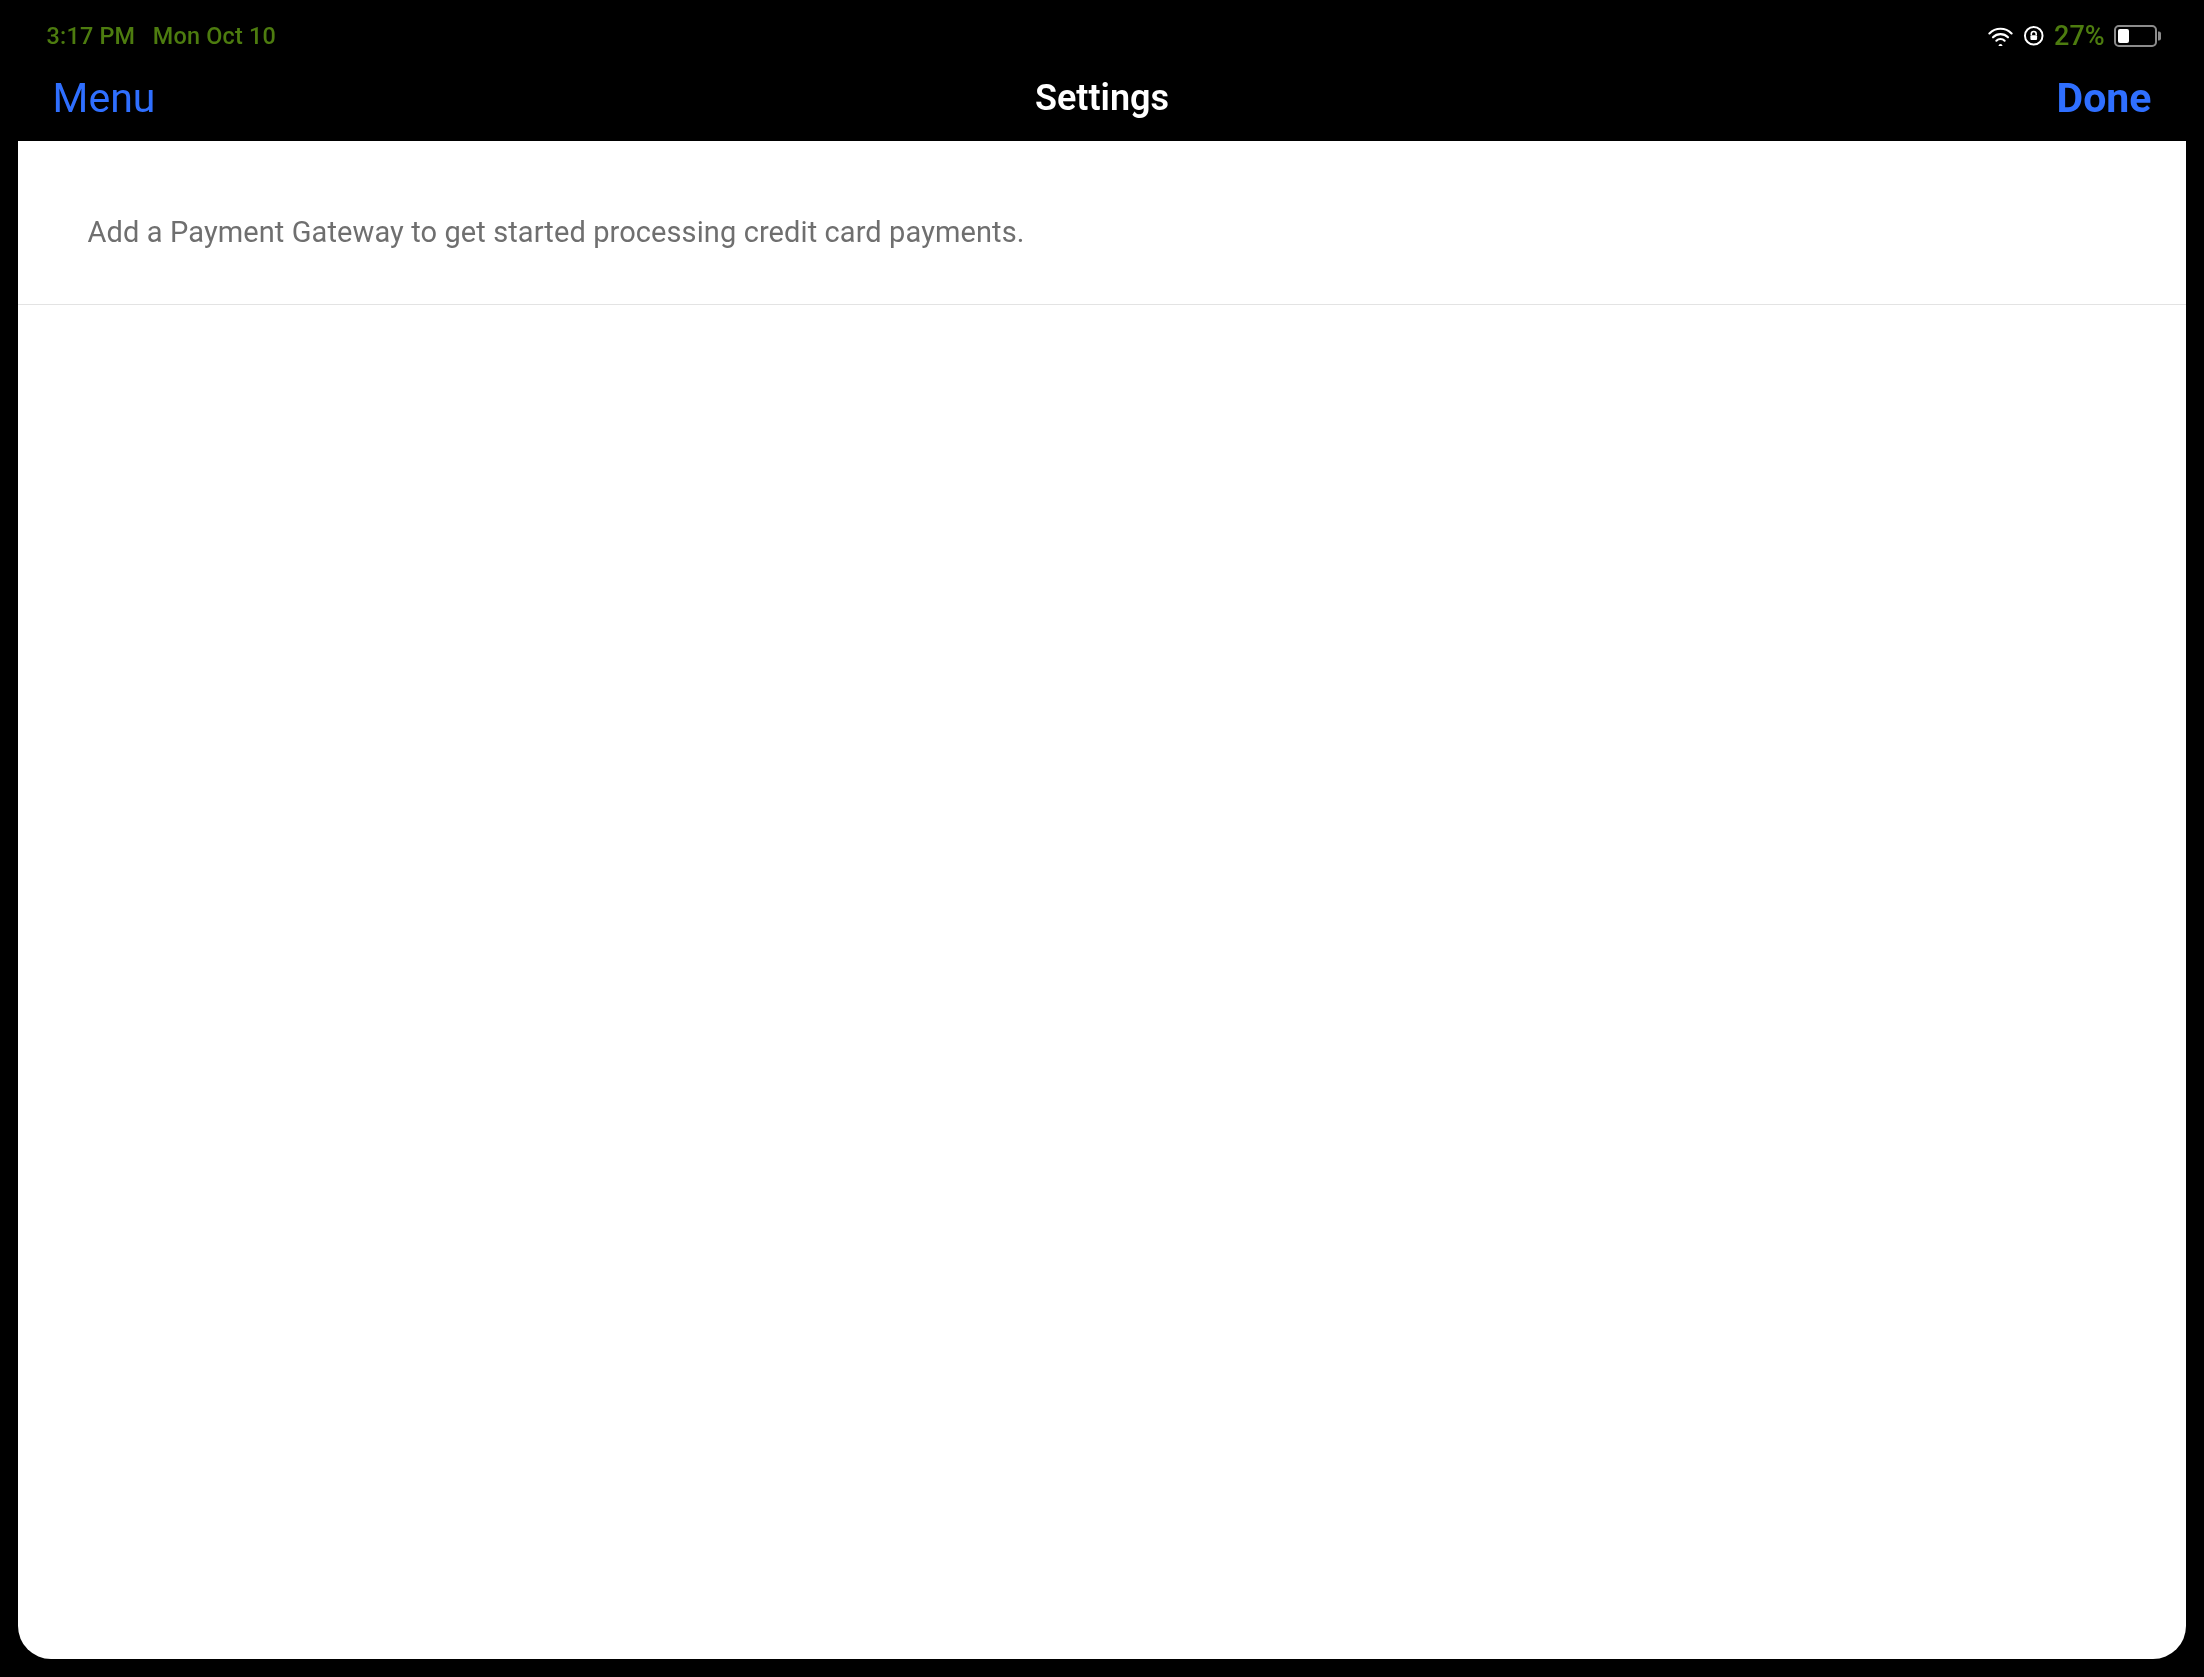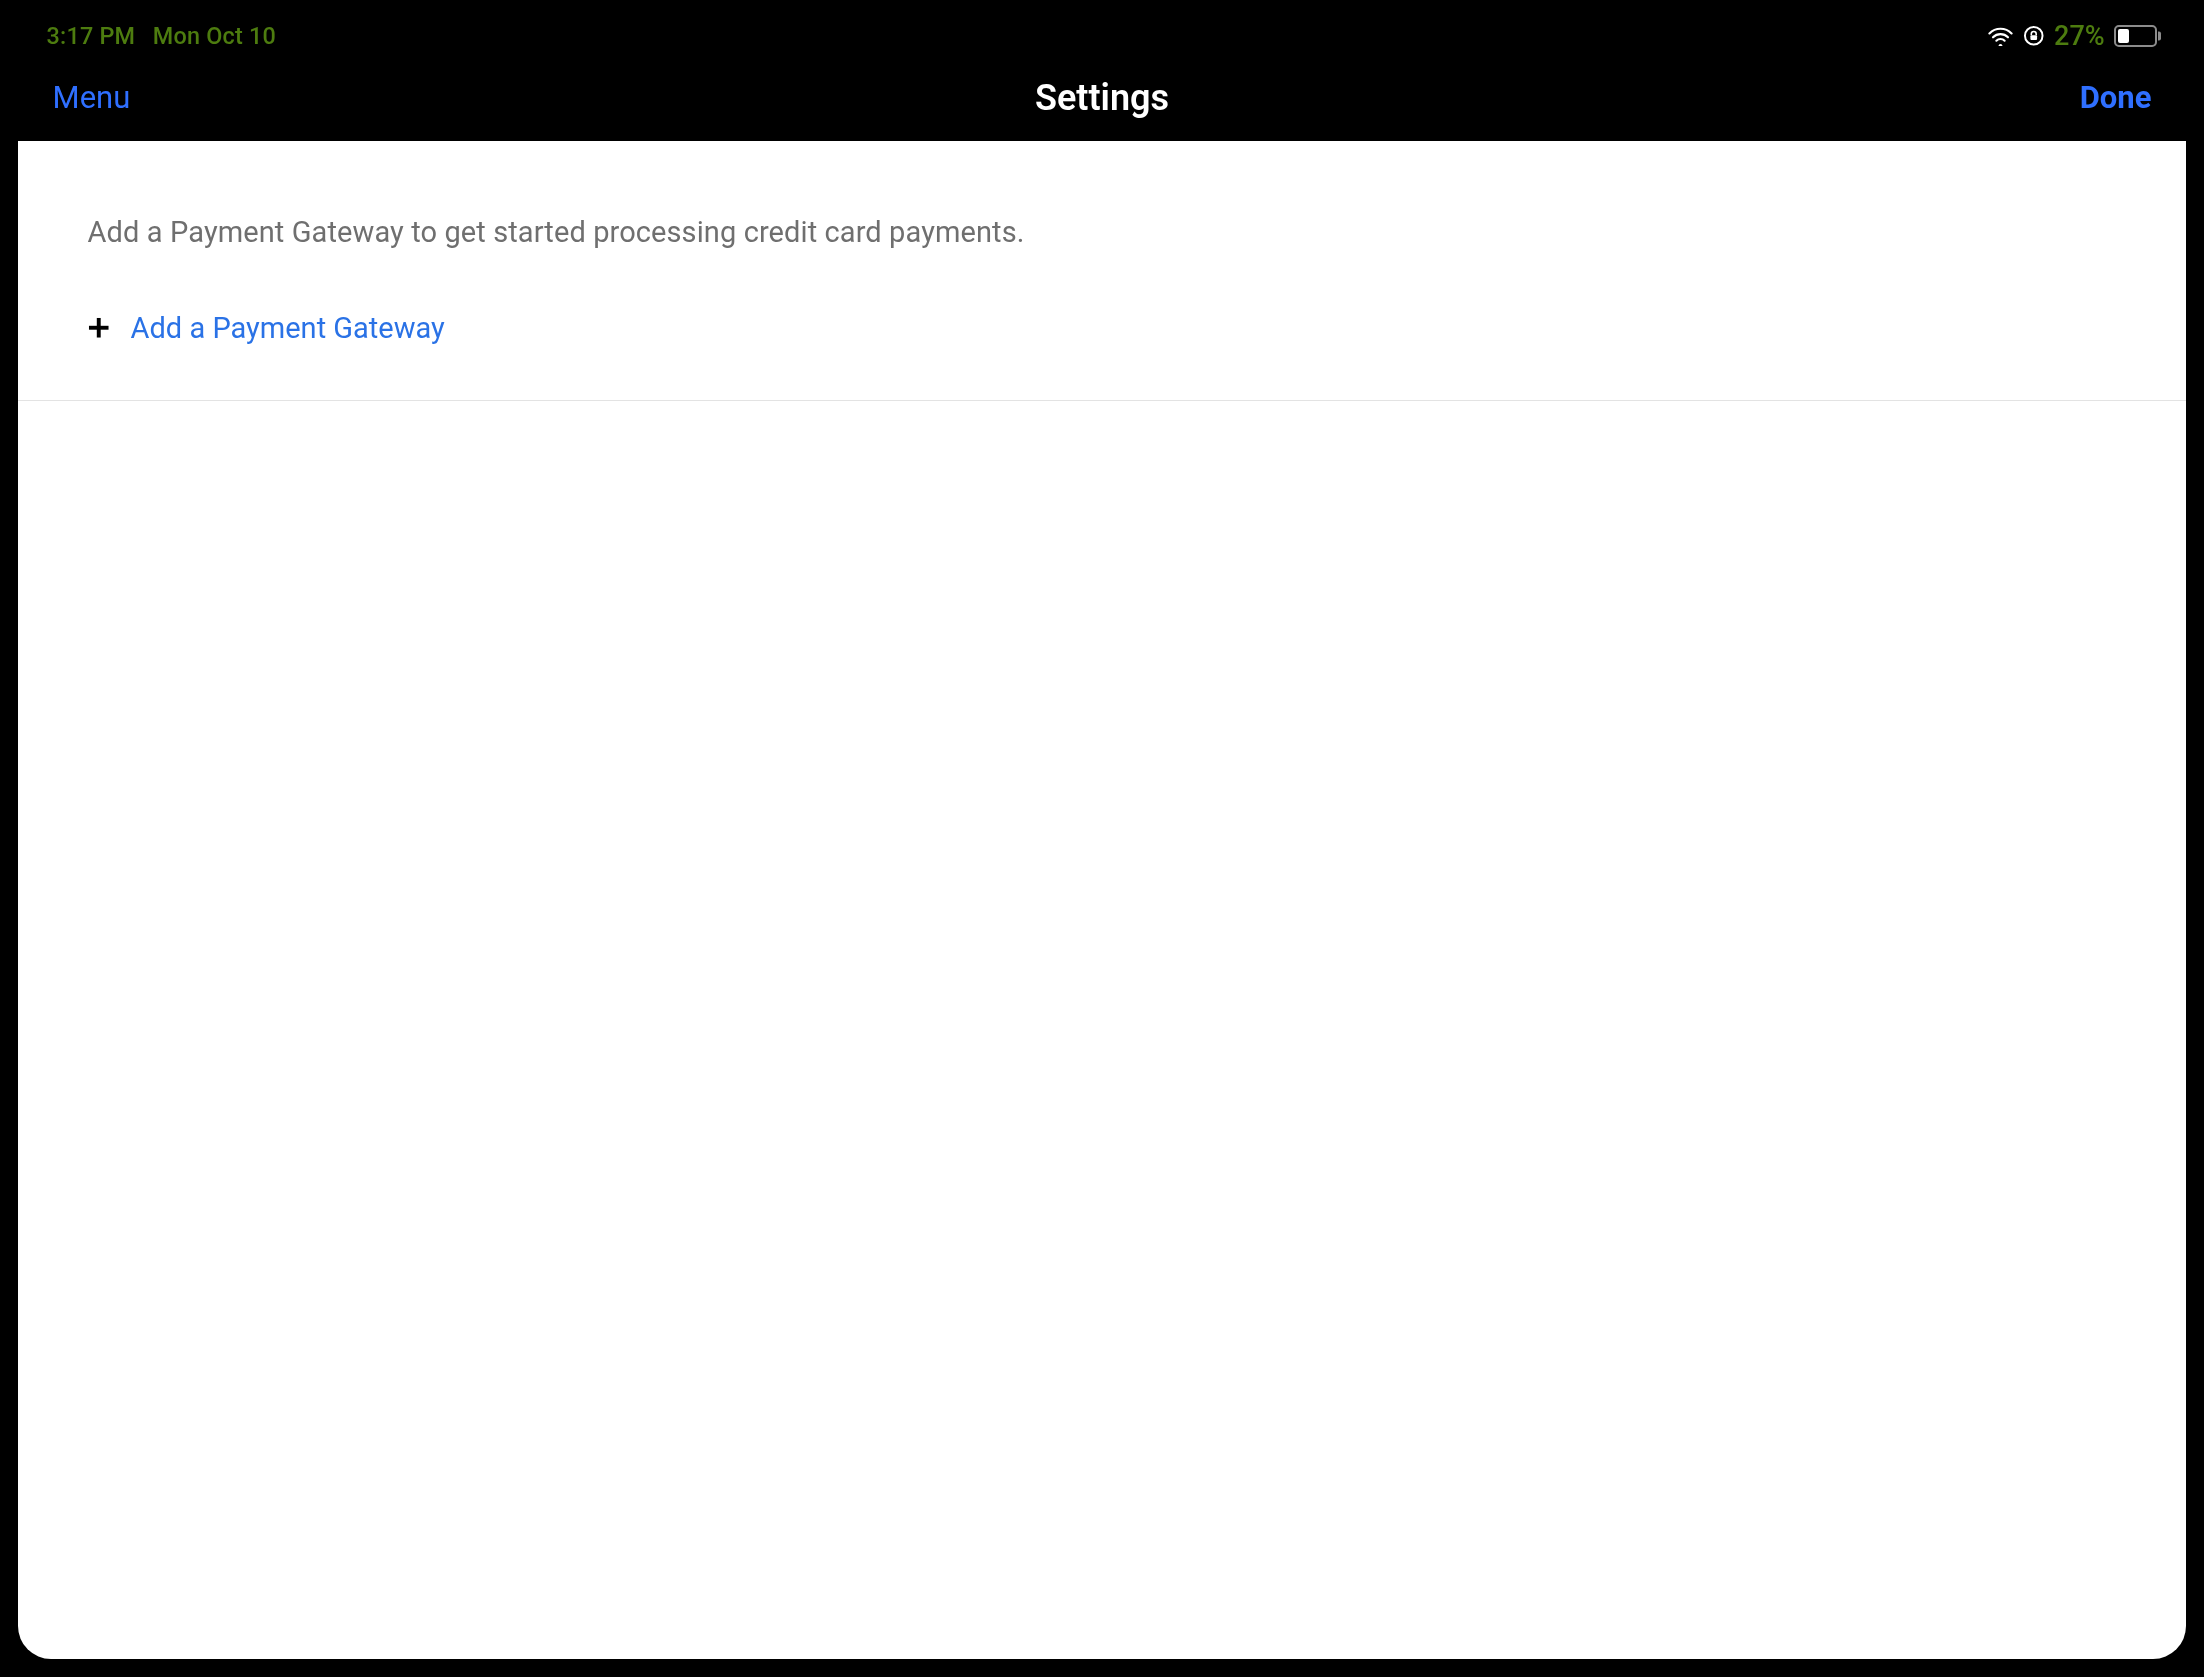--- a/index.html
+++ b/index.html
@@ -78,21 +78,21 @@
   }
   .nav-title {
     position: absolute;
     left: 50%; top: 50%;
     transform: translate(-50%, -50%);
     font-size: 36px;
     font-weight: 600;
     color: #fff;
   }
   .nav-btn {
-    font-size: 31px;
+    font-size: 41px;
     color: #2f6fff;
     background: none; border: none;
     cursor: pointer;
     font-family: inherit;
     font-weight: 400;
   }
   .nav-btn.done { font-weight: 700; }
 
   
   .content {
@@ -164,27 +164,18 @@
 
     <div class="nav-bar">
       <button class="nav-btn">Menu</button>
       <div class="nav-title">Settings</div>
       <button class="nav-btn done">Done</button>
     </div>
 
     <div class="content">
       <div class="section">
         <p class="instruction">Add a Payment Gateway to get started processing credit card payments.</p>
-        <div class="add-row">
-          <span class="plus-icon">
-            <svg width="21.5" height="21.5" viewBox="0 0 22 22" aria-hidden="true">
-              <rect x="9" y="1" width="4" height="20" fill="#000"></rect>
-              <rect x="1" y="9" width="20" height="4" fill="#000"></rect>
-            </svg>
-          </span>
-          <span class="add-label">Add a Payment Gateway</span>
-        </div>
       </div>
     </div>
 
   </div>
 </div>
 
 
 </body></html>

